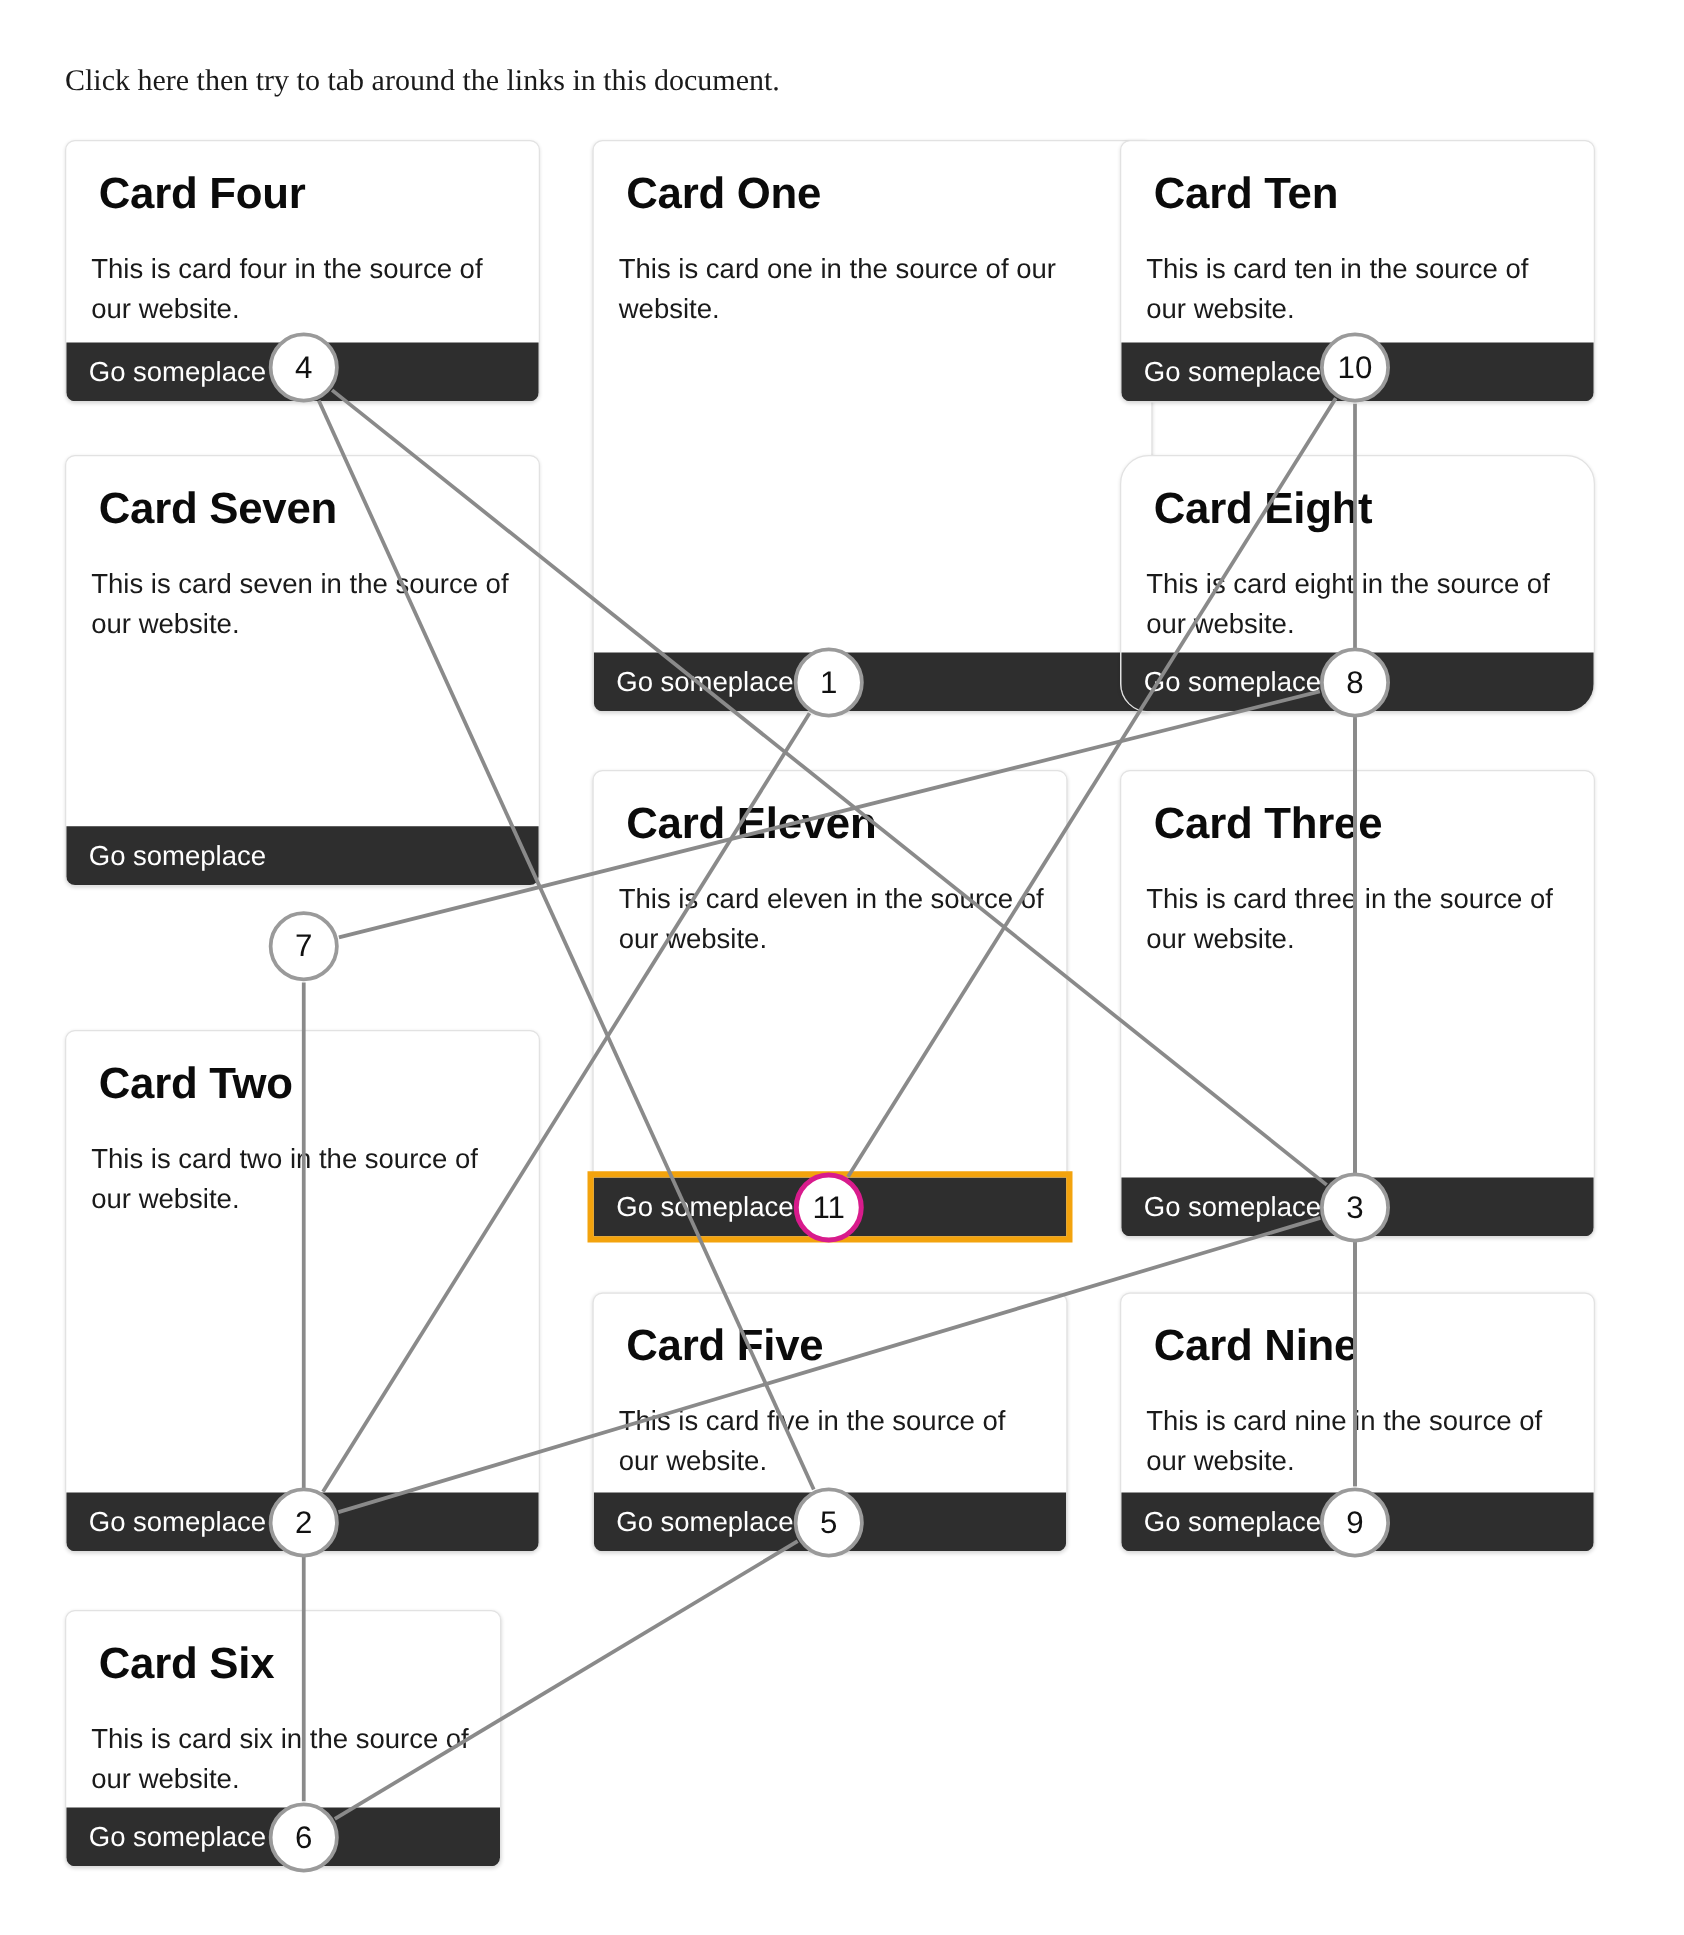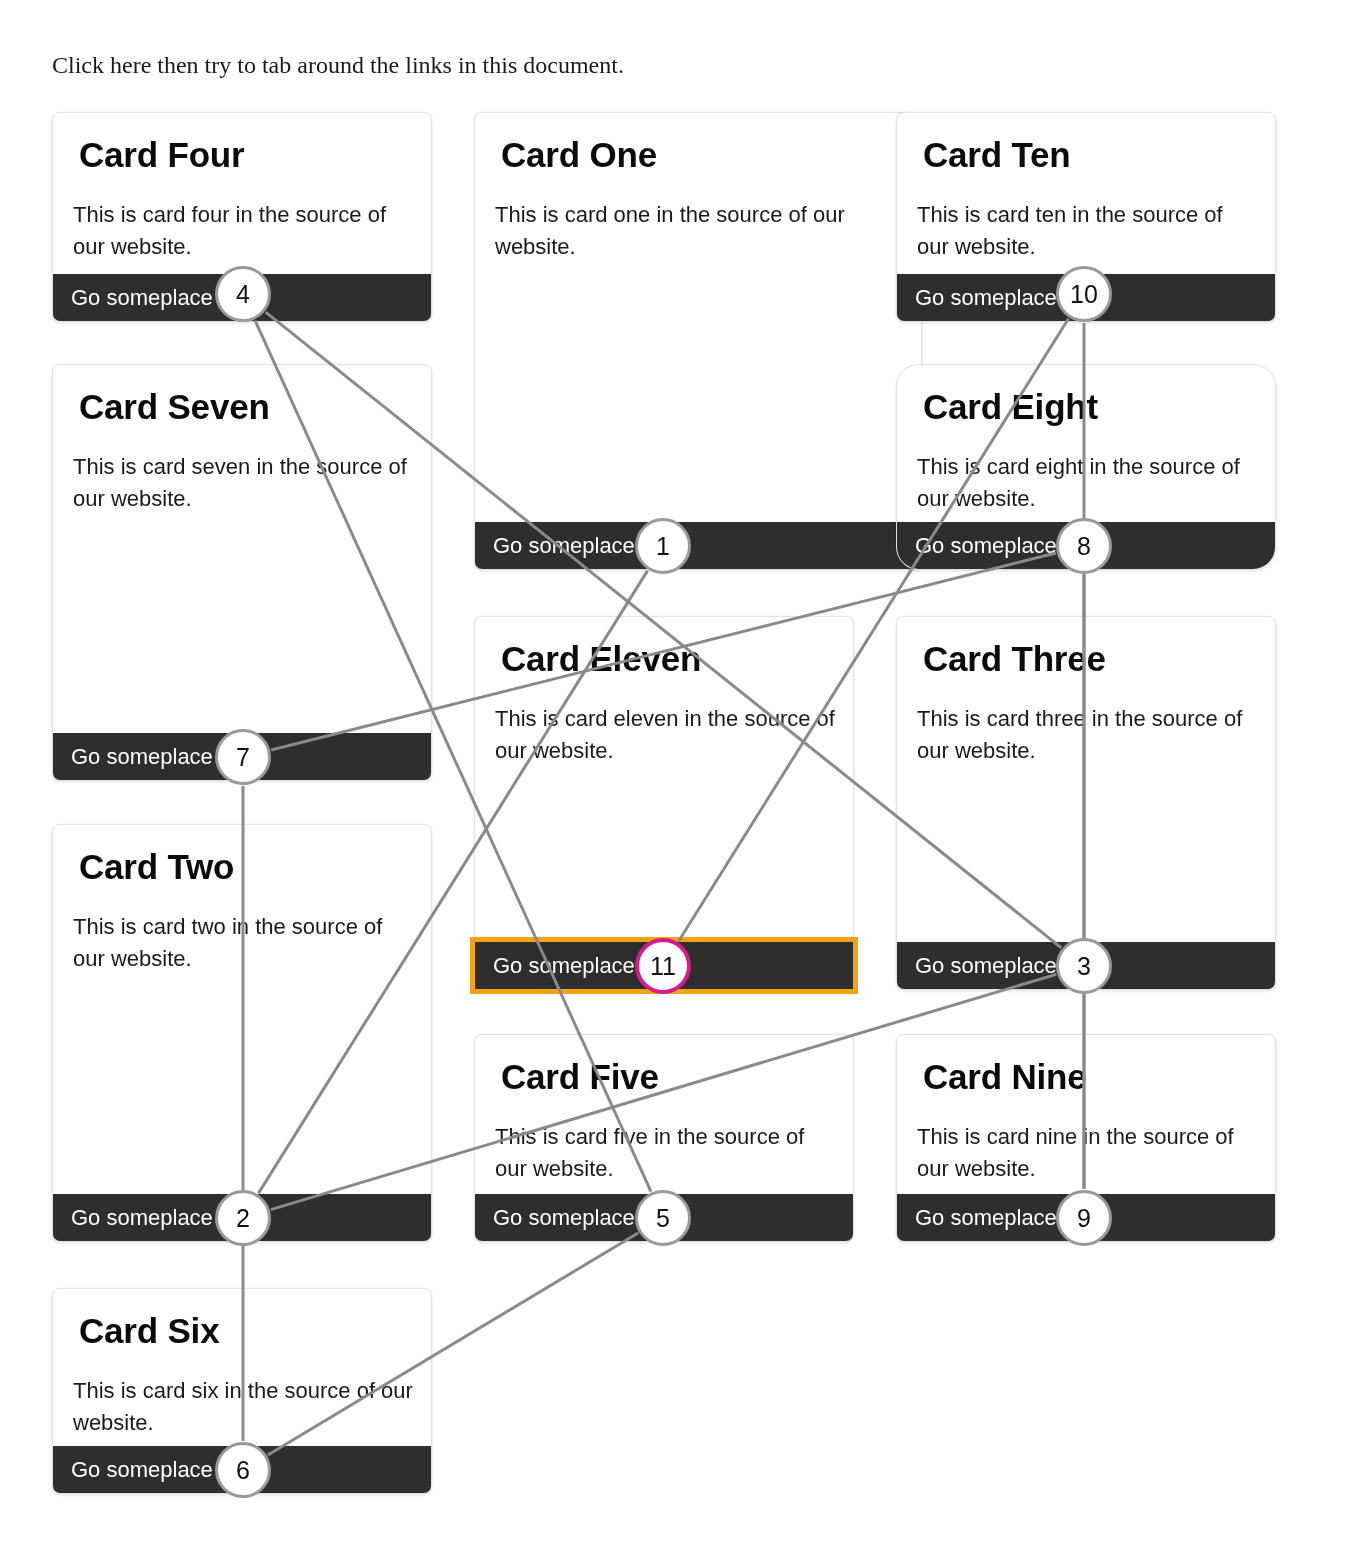--- a/index.html
+++ b/index.html
@@ -128,33 +128,33 @@
 <div id="intro">Click here then try to tab around the links in this document.</div>
 
 <div id="board">
 
   <div class="card" style="left:52px; top:112px; width:380px; height:210px;">
     <div class="card-title">Card Four</div>
     <div class="card-body">This is card four in the source of our website.</div>
     <a class="card-link" href="#">Go someplace</a>
   </div>
 
-  <div class="card" style="left:52px; top:364px; width:380px; height:417px;">
+  <div class="card" style="left:52px; top:364px; width:380px; height:345px;">
     <div class="card-title">Card Seven</div>
     <div class="card-body">This is card seven in the source of our website.</div>
     <a class="card-link" href="#">Go someplace</a>
   </div>
 
   <div class="card" style="left:52px; top:824px; width:380px; height:418px;">
     <div class="card-title">Card Two</div>
     <div class="card-body">This is card two in the source of our website.</div>
     <a class="card-link" href="#">Go someplace</a>
   </div>
 
-  <div class="card" style="left:52px; top:1288px; width:380px; height:206px;">
+  <div class="card" style="left:52px; top:1288px; width:349px; height:206px;">
     <div class="card-title">Card Six</div>
     <div class="card-body">This is card six in the source of our website.</div>
     <a class="card-link" href="#">Go someplace</a>
   </div>
 
   <div class="card" style="left:474px; top:112px; width:448px; height:458px;">
     <div class="card-title">Card One</div>
     <div class="card-body">This is card one in the source of our website.</div>
     <a class="card-link" href="#">Go someplace</a>
   </div>

